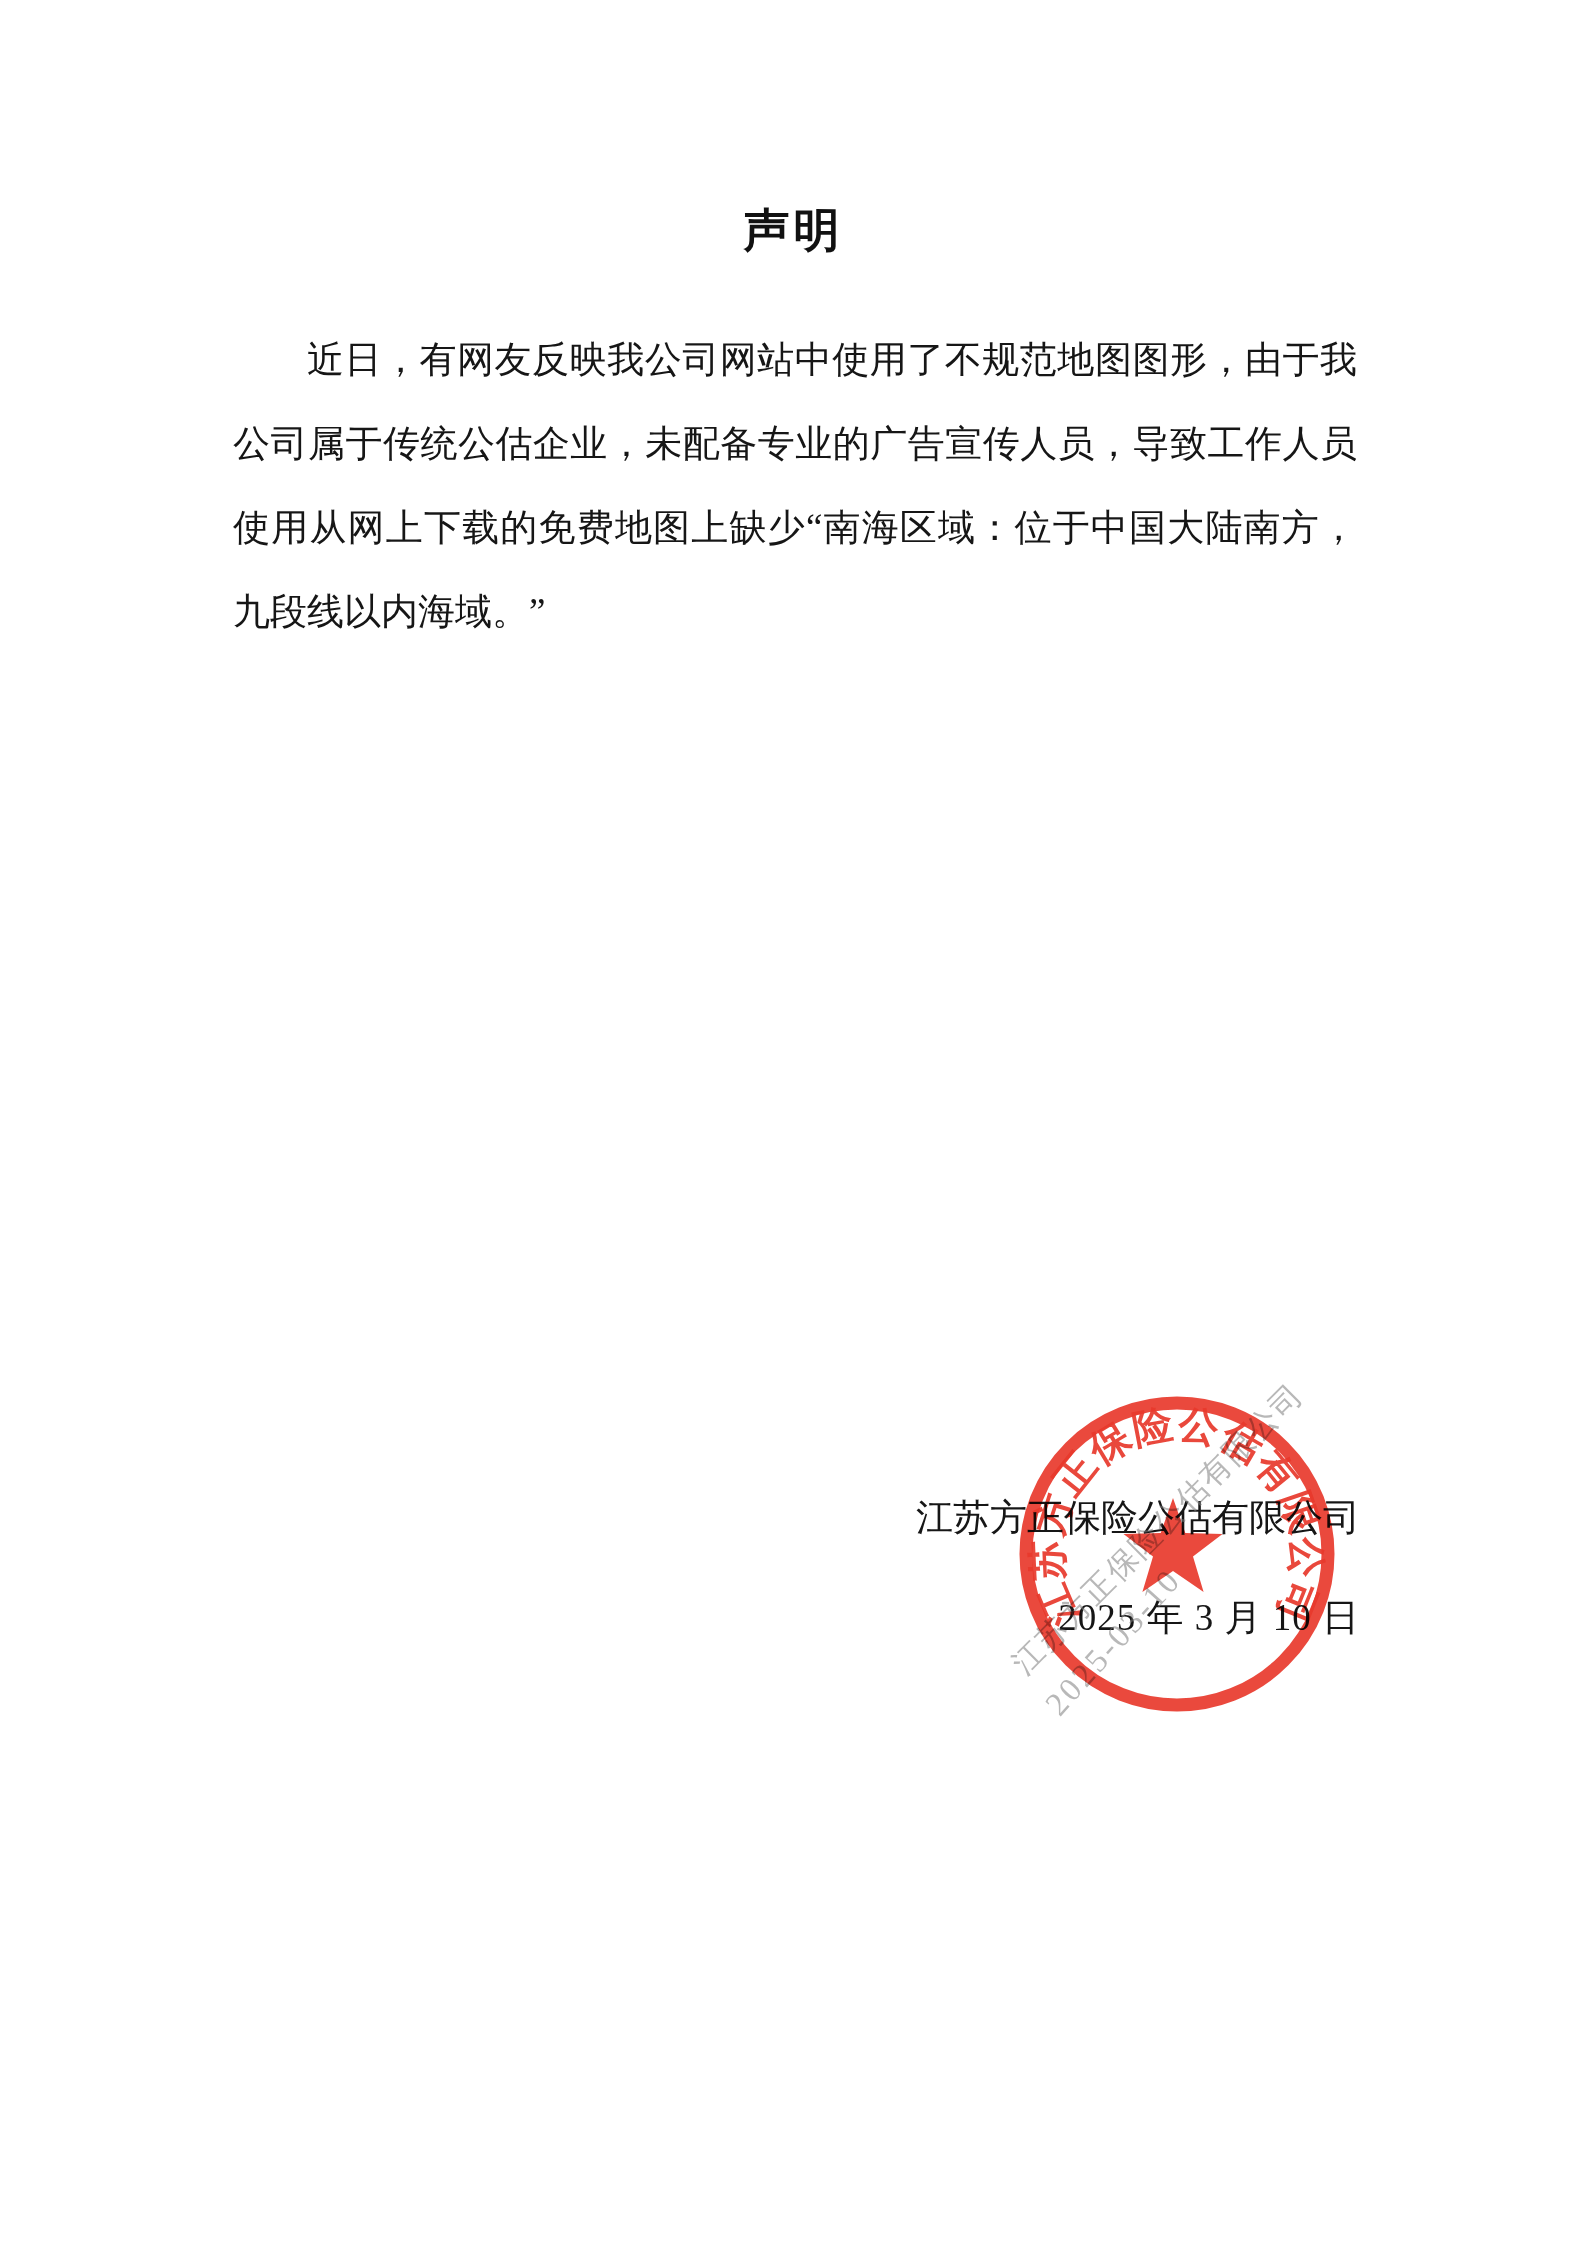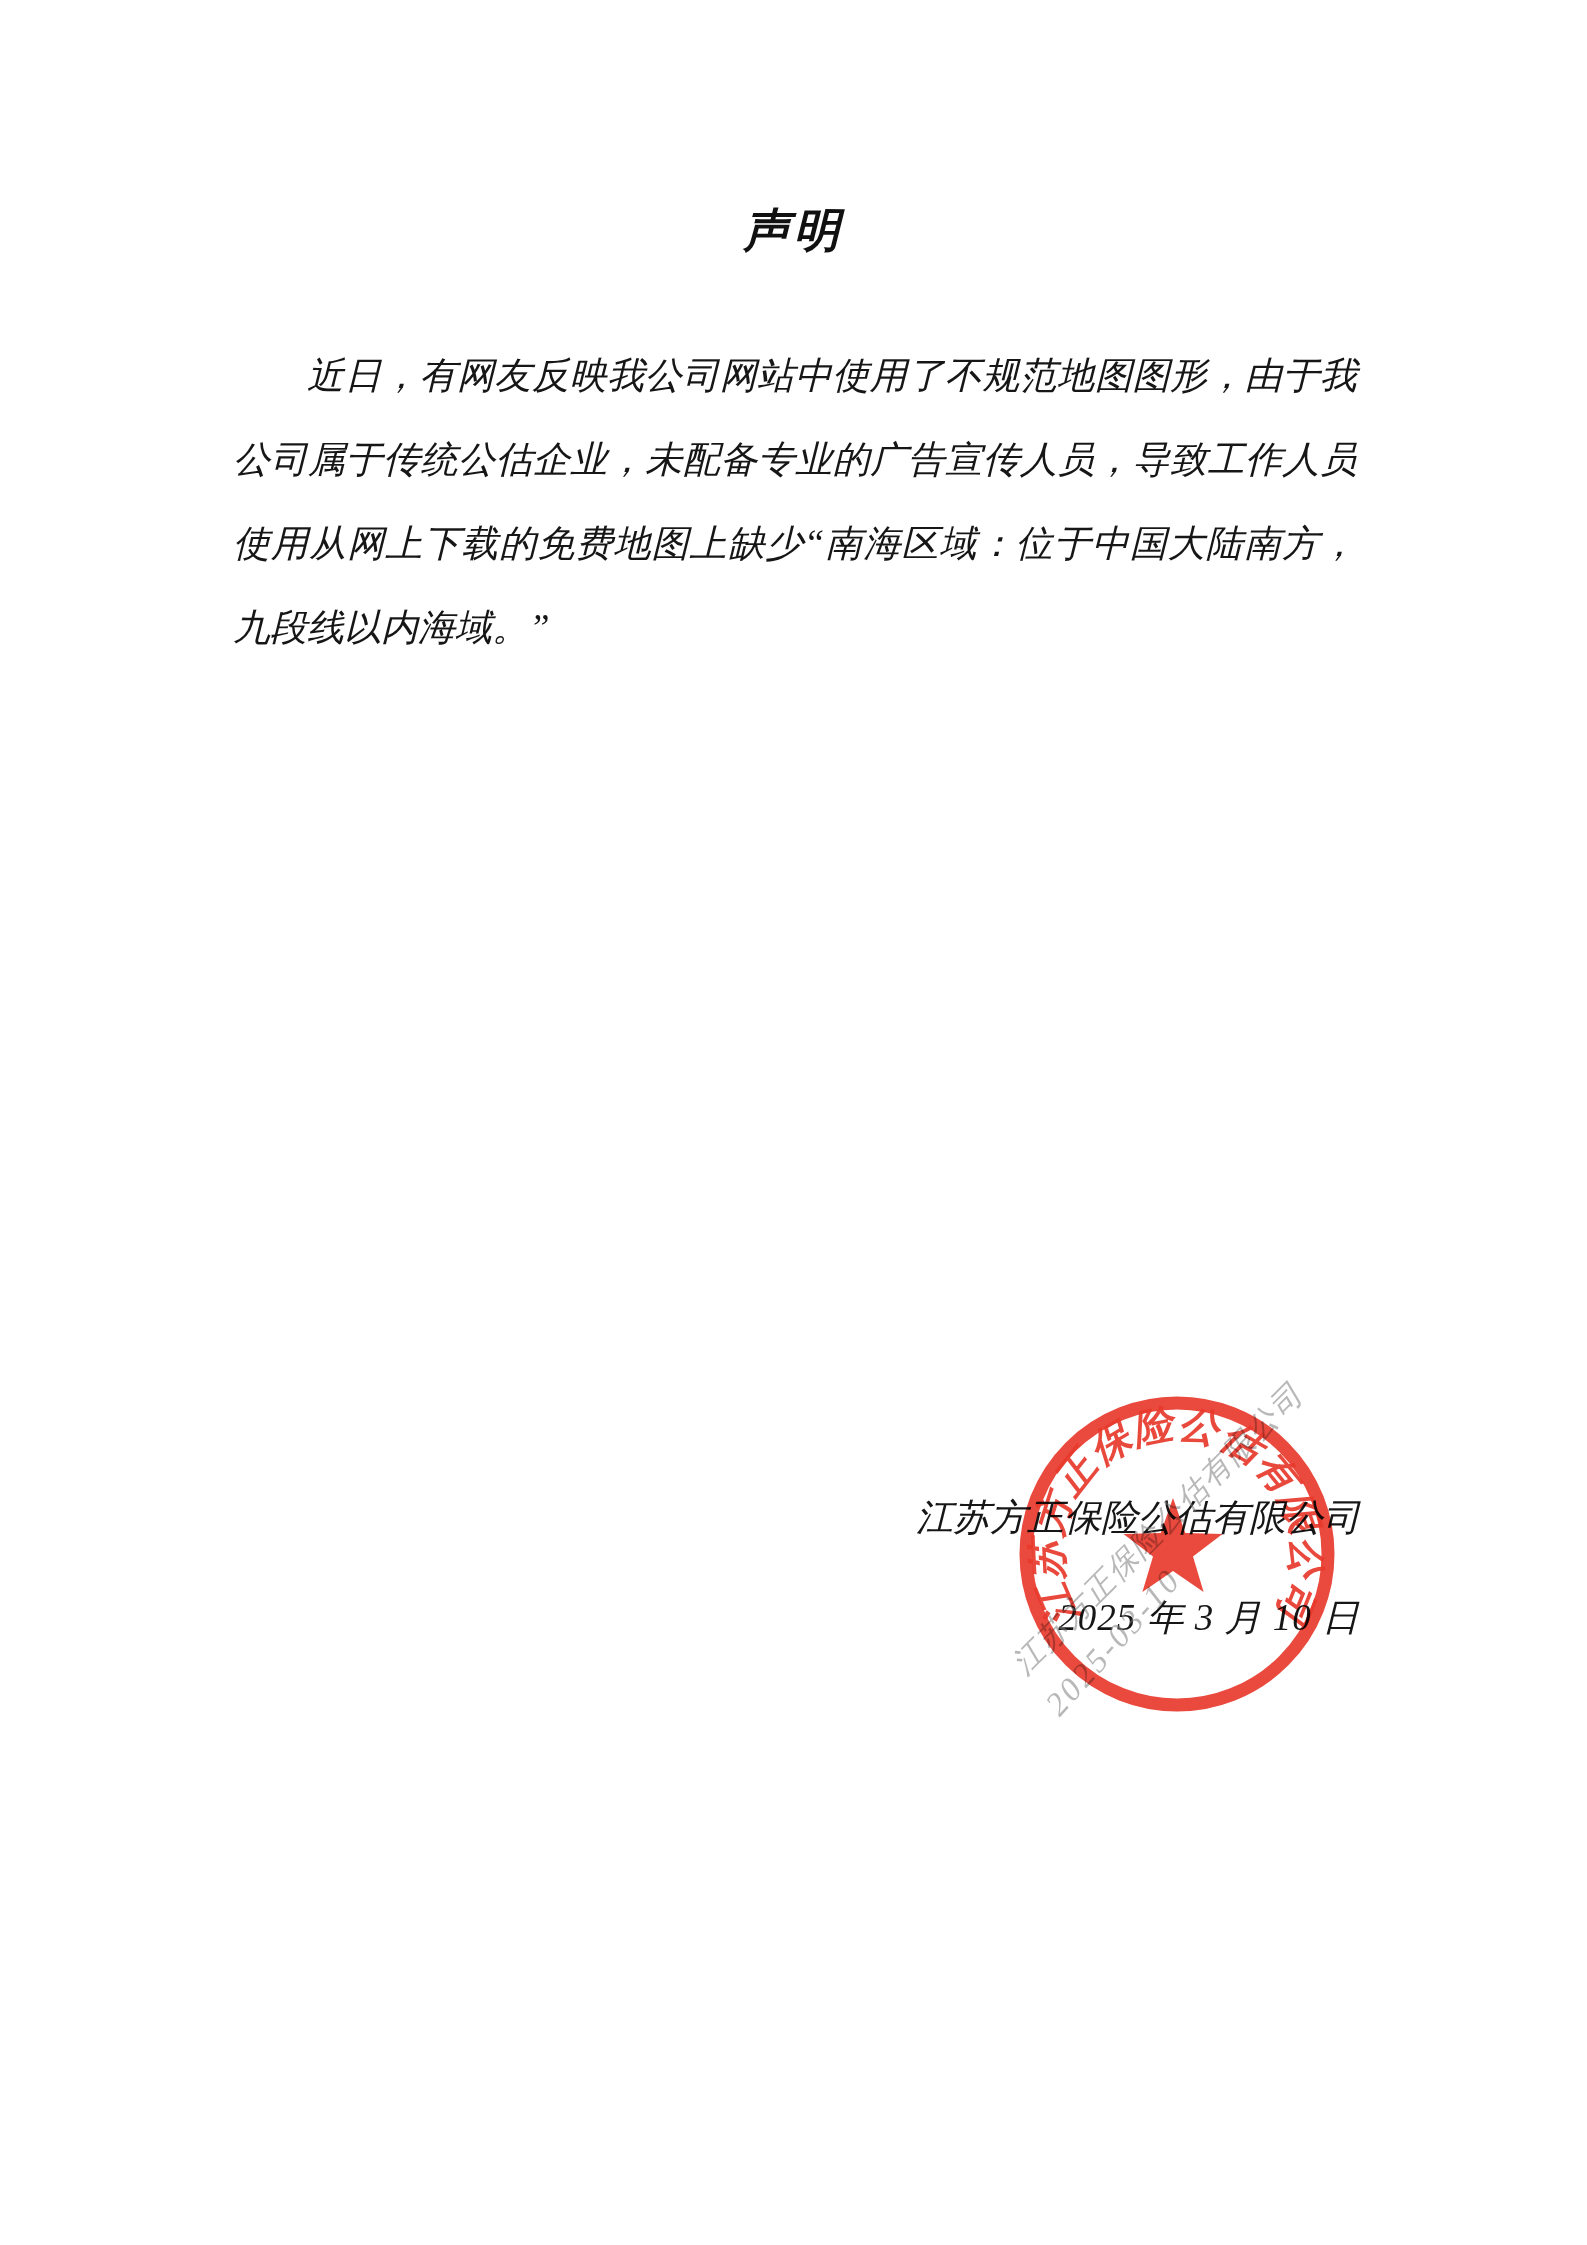--- a/index.html
+++ b/index.html
@@ -9,36 +9,35 @@
     height: 2245px;
     position: relative;
     font-family: "Liberation Serif", "DejaVu Serif", serif;
     color: #1a1a1a;
     overflow: hidden;
   }
   .page {
     position: absolute;
     inset: 0;
     background: #ffffff;
-    font-style: italic;
   }
   .doc-title {
     position: absolute;
     top: 200px;
     left: 0;
     width: 100%;
     text-align: center;
     font-size: 46px;
     font-weight: bold;
     letter-spacing: 4px;
     color: #111111;
   }
   .body-text {
     position: absolute;
-    top: 334px;
+    top: 318px;
     left: 233px;
     width: 1124px;
     font-size: 37px;
     line-height: 84px;
     text-align: justify;
     text-justify: inter-character;
     word-break: break-all;
     color: #161616;
   }
   .body-text p {

